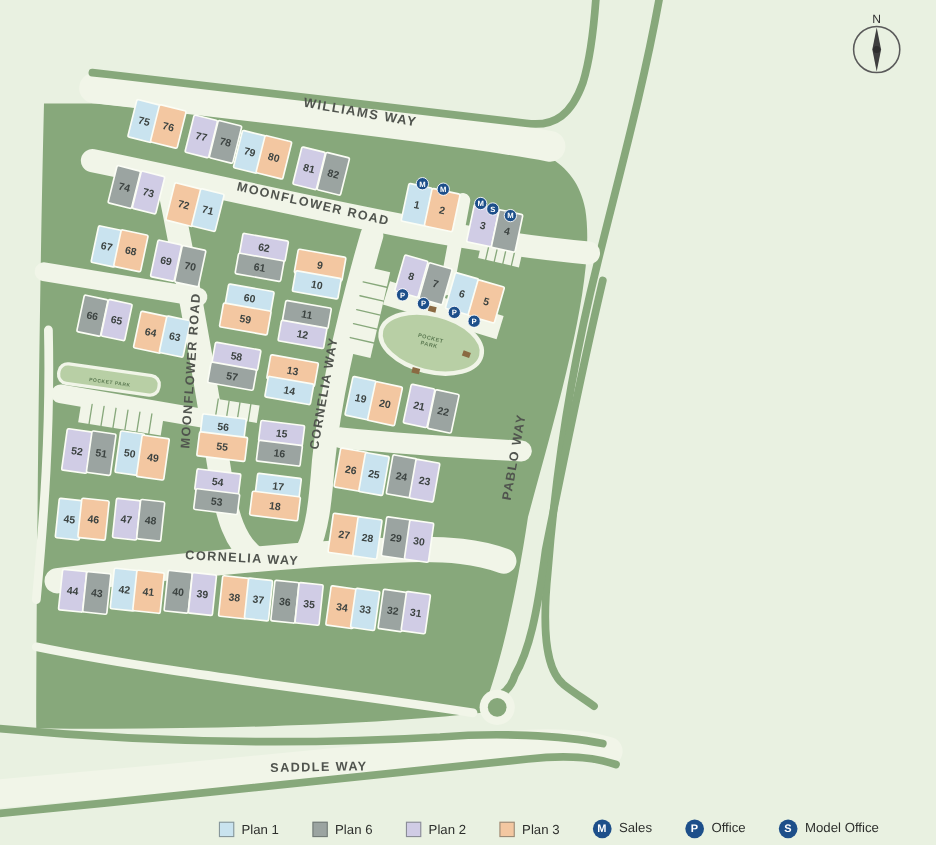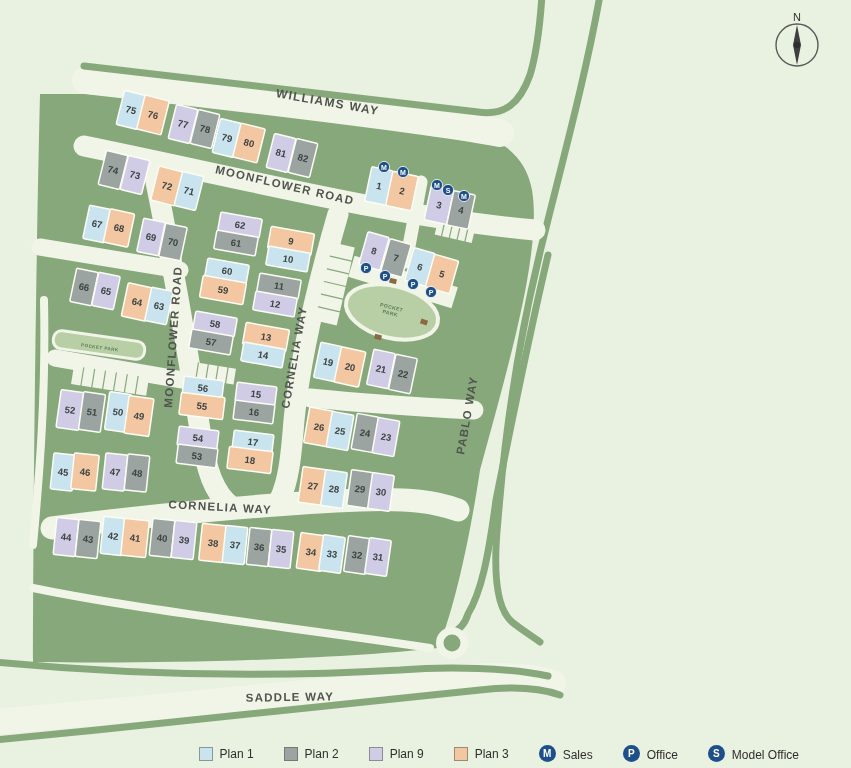--- a/index.html
+++ b/index.html
@@ -10,21 +10,21 @@
   .stage{position:relative;width:851px;height:768px;font-family:"Liberation Sans",sans-serif;}
   svg{position:absolute;left:0;top:0;}
   .road{stroke:var(--road);fill:none;stroke-linecap:round;}
   .strip{stroke:var(--site);fill:none;stroke-linecap:round;}
   .street-label{fill:var(--street);font-family:"Liberation Sans",sans-serif;font-weight:bold;letter-spacing:1.3px;}
   .park-label{fill:#5c7a52;font-family:"Liberation Sans",sans-serif;font-weight:bold;letter-spacing:.5px;}
   .lot-num{fill:var(--num);font-family:"Liberation Sans",sans-serif;font-weight:600;}
   .badge-letter{fill:#fff;font-family:"Liberation Sans",sans-serif;font-weight:bold;}
   .legend{position:absolute;left:0;right:0;bottom:6px;display:flex;justify-content:flex-end;
           align-items:center;gap:30px;padding-right:52px;font-size:12px;color:#2d2f2c;}
-  .legend-item{display:flex;align-items:flex-end;gap:7px;}
+  .legend-item{display:flex;align-items:flex-start;gap:7px;}
   .swatch{width:14px;height:14px;border:1px solid rgba(80,90,85,.55);box-sizing:border-box;}
   .lbadge{width:17px;height:17px;border-radius:50%;background:var(--badge);color:#fff;
           display:flex;align-items:center;justify-content:center;font-size:10px;font-weight:bold;}
 </style>
 </head>
 <body>
 
 <div class="stage">
   <svg width="851" height="768" viewBox="0 0 851 768">
 
@@ -482,25 +482,25 @@
     </g>
   </svg>
 
   <div class="legend" id="legend">
       <div class="legend-item">
         <span class="swatch" style="background: rgb(201, 227, 239);"></span>
         <span>Plan 1</span>
       </div>
       <div class="legend-item">
         <span class="swatch" style="background: rgb(155, 164, 161);"></span>
+        <span>Plan 6</span>
+      </div>
+      <div class="legend-item">
+        <span class="swatch" style="background: rgb(208, 204, 229);"></span>
         <span>Plan 2</span>
-      </div>
-      <div class="legend-item">
-        <span class="swatch" style="background: rgb(208, 204, 229);"></span>
-        <span>Plan 9</span>
       </div>
       <div class="legend-item">
         <span class="swatch" style="background: rgb(243, 199, 161);"></span>
         <span>Plan 3</span>
       </div>
       <div class="legend-item">
         <span class="lbadge">M</span>
         <span>Sales</span>
       </div>
       <div class="legend-item">

